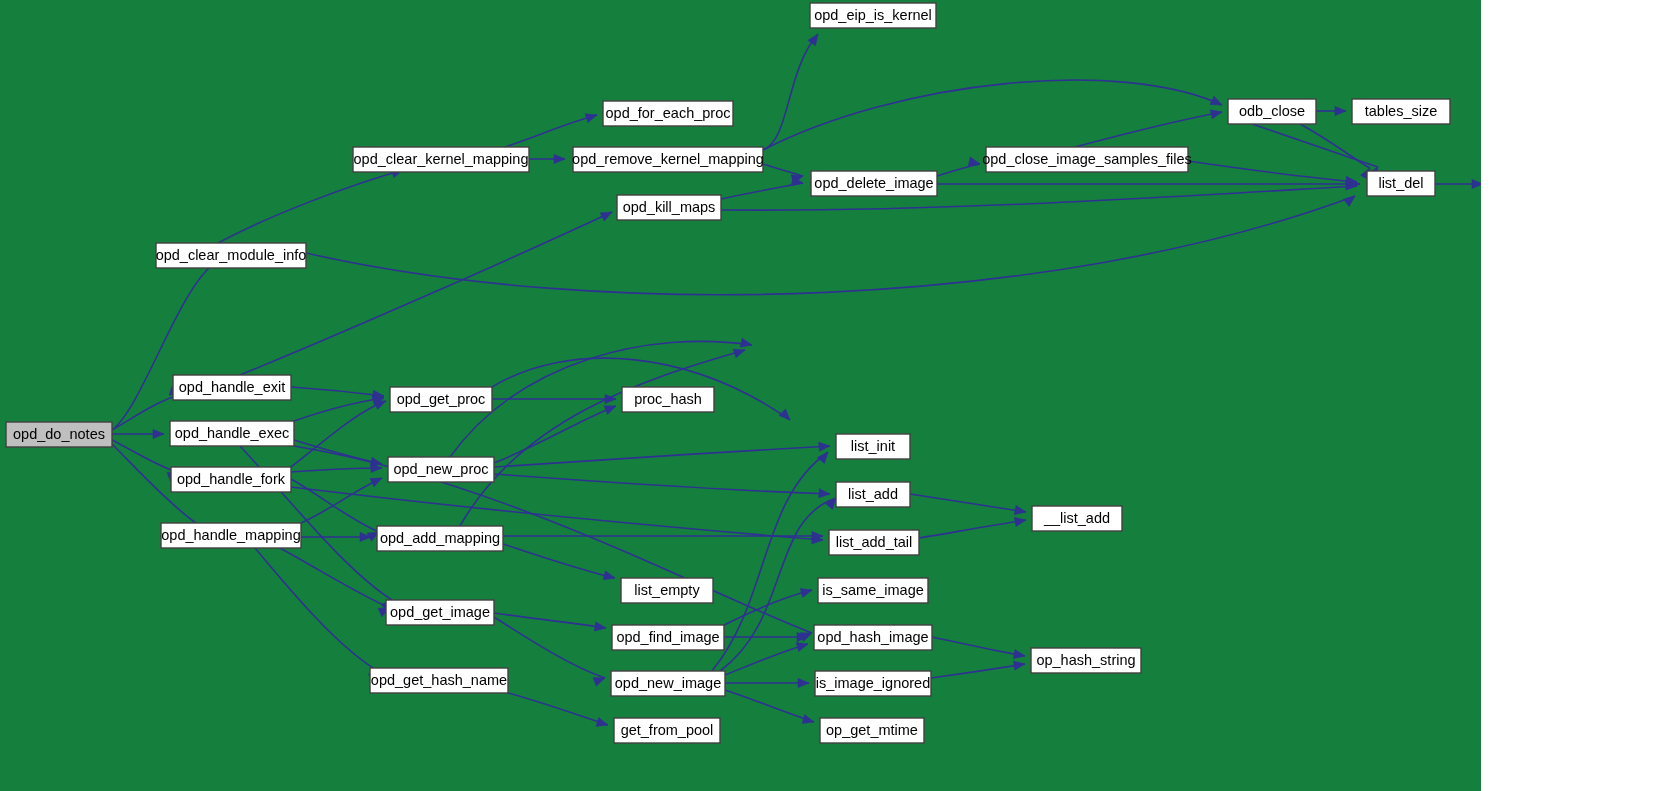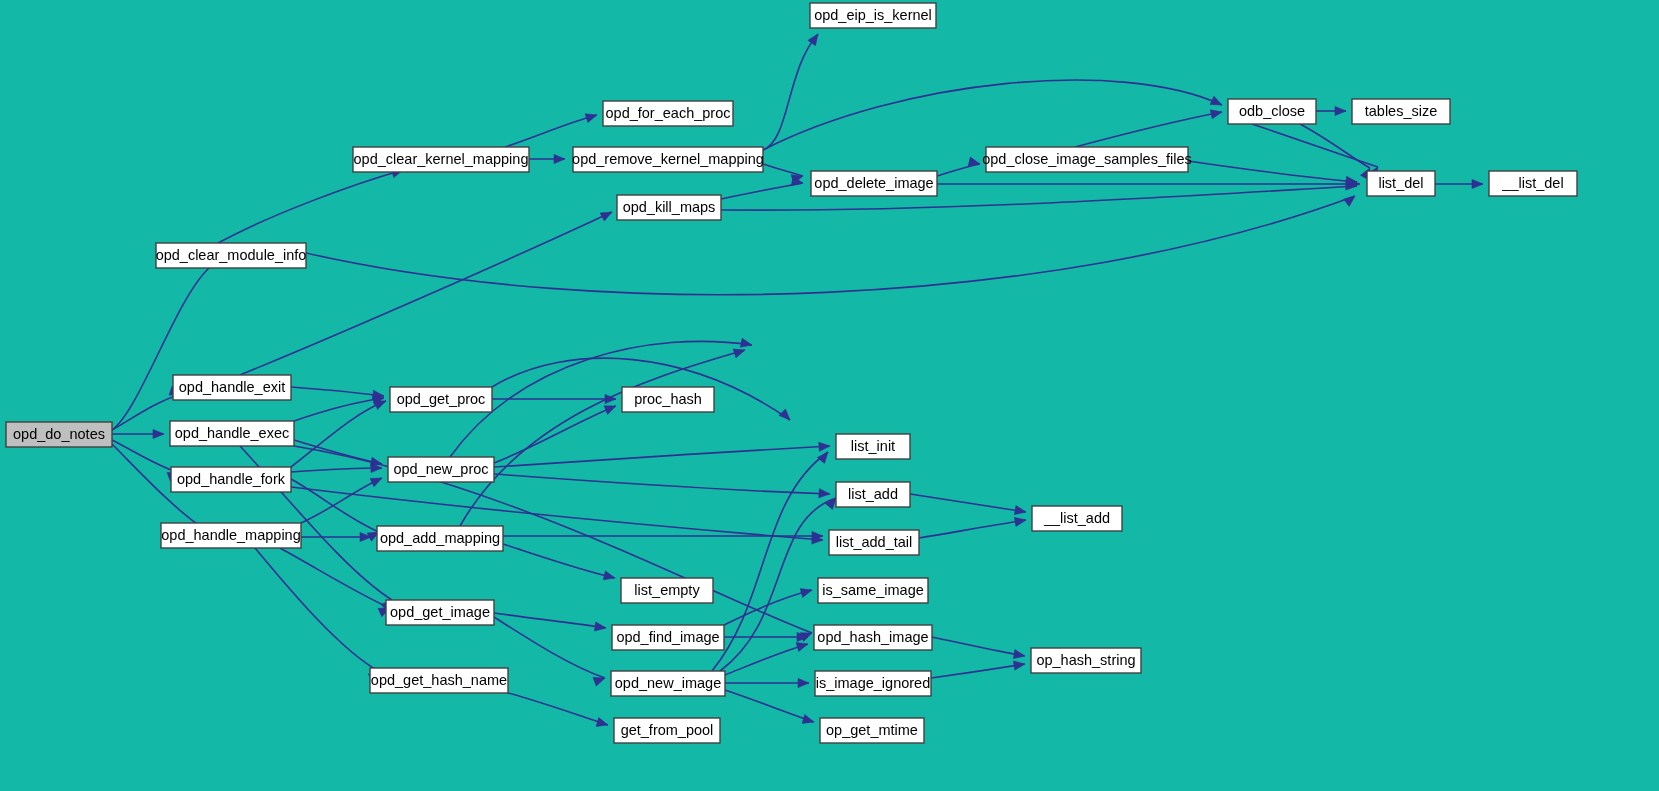--- a/index.html
+++ b/index.html
@@ -2,23 +2,23 @@
 <html><head>
 <meta charset="utf-8">
 <style>
   html, body {
     margin: 0;
     padding: 0;
     background: #ffffff;
   }
   #graph-root {
     position: relative;
-    width: 1659px;
+    width: 1481px;
     height: 791px;
-    background: #14b8a6;
+    background: #15803d;
     font-family: "Liberation Sans", sans-serif;
     overflow: hidden;
     text-align: right;
   }
   svg.graph-canvas {
     position: absolute;
     left: 0;
     top: 0;
     width: 1659px;
     height: 791px;

